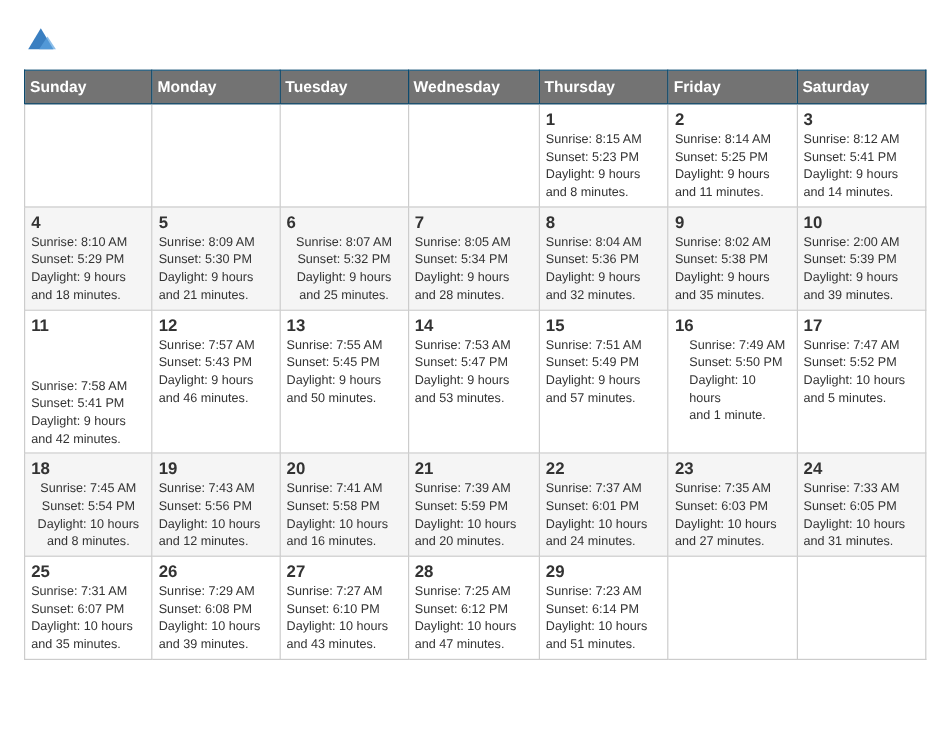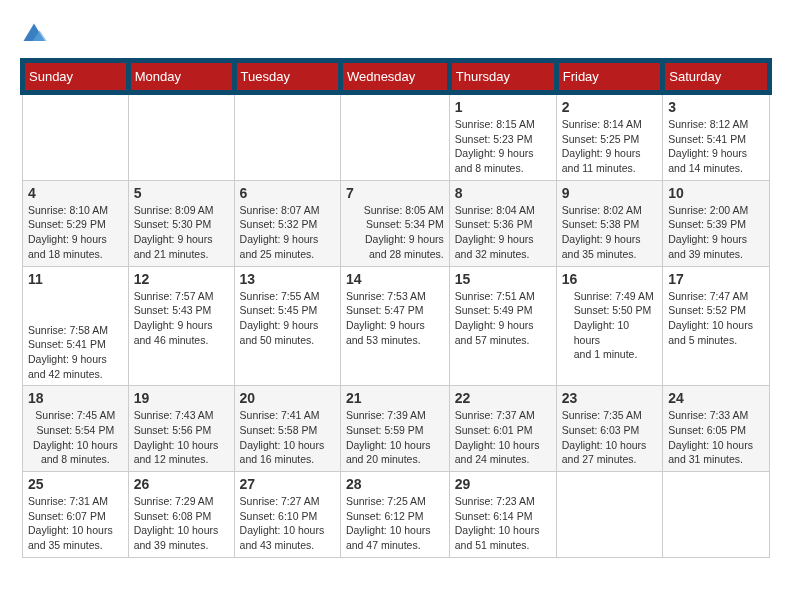--- a/index.html
+++ b/index.html
@@ -51,27 +51,27 @@
     .location {
       font-size: 16px;
       color: #555;
     }
     .calendar {
       width: 100%;
       border-collapse: collapse;
       font-size: 11px;
     }
     .calendar thead th {
-      background-color: #b91c1c;
+      background-color: #737373;
       color: #fff;
       padding: 6px 4px;
       text-align: left;
       font-size: 13px;
-      font-weight: normal;
-      border: 5px solid #0c4a6e;
+      font-weight: bold;
+      border: 1px solid #0c4a6e;
     }
     .calendar tbody td {
       border: 1px solid #ccc;
       vertical-align: top;
       padding: 4px 5px;
       width: 113px;
       min-height: 80px;
       background: #fff;
     }
     .calendar tbody tr:nth-child(even) td {
@@ -163,28 +163,28 @@
         </td>
         <td>
           <span class="day-number">5</span>
           <div class="day-info" style="white-space: pre-line;">Sunrise: 8:09 AM
 Sunset: 5:30 PM
 Daylight: 9 hours
 and 21 minutes.</div>
         </td>
         <td>
           <span class="day-number">6</span>
-          <div class="day-info" style="white-space: pre-line;">Sunrise: 8:07 AM
+          <div class="day-info" style="white-space: pre-line; text-align: center;">Sunrise: 8:07 AM
 Sunset: 5:32 PM
 Daylight: 9 hours
 and 25 minutes.</div>
         </td>
         <td>
           <span class="day-number">7</span>
-          <div class="day-info" style="white-space: pre-line; text-align: right;">Sunrise: 8:05 AM
+          <div class="day-info" style="white-space: pre-line;">Sunrise: 8:05 AM
 Sunset: 5:34 PM
 Daylight: 9 hours
 and 28 minutes.</div>
         </td>
         <td>
           <span class="day-number">8</span>
           <div class="day-info" style="white-space: pre-line;">Sunrise: 8:04 AM
 Sunset: 5:36 PM
 Daylight: 9 hours
 and 32 minutes.</div>

